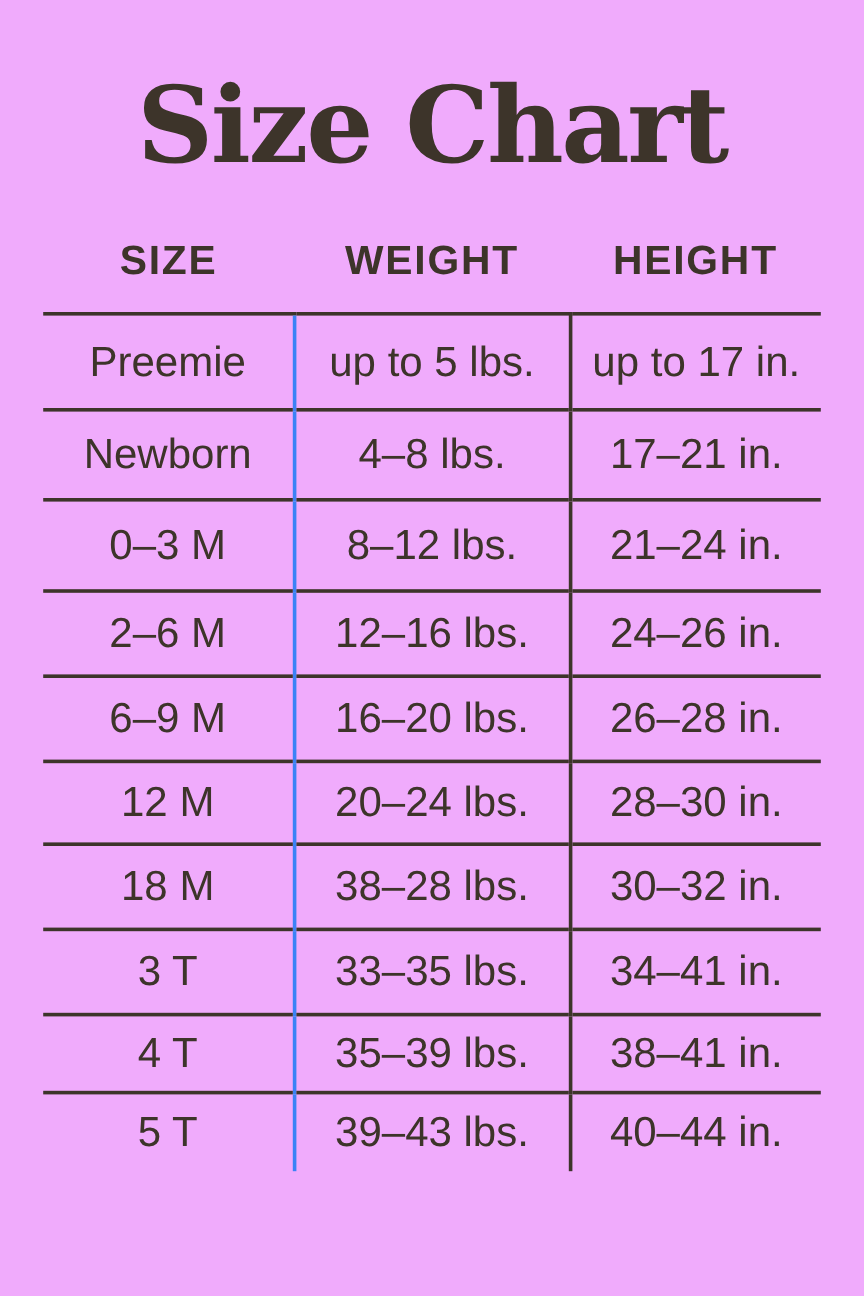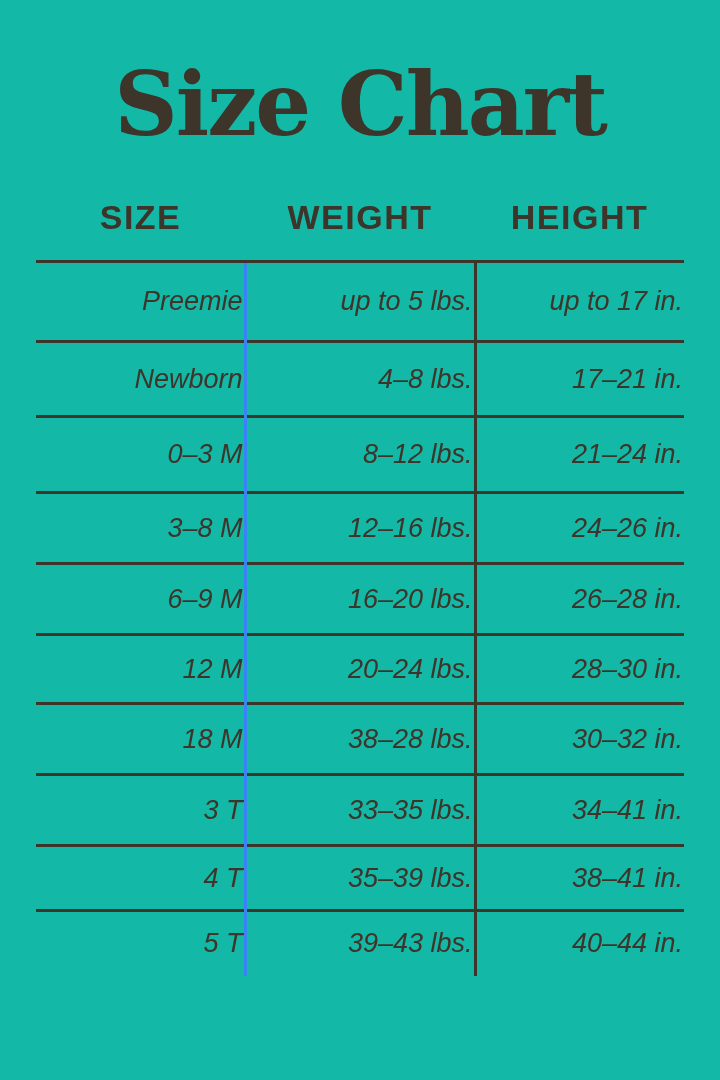--- a/index.html
+++ b/index.html
@@ -10,21 +10,21 @@
     width: 720px;
     height: 1080px;
     background: #f1e9dc;
     color: #3d342a;
     font-family: "Liberation Sans", sans-serif;
     overflow: hidden;
   }
   .page {
     width: 720px;
     height: 1080px;
-    background: #14b8a6;
+    background: #f0abfc;
   }
   .title {
     box-sizing: border-box;
     height: 174px;
     padding-top: 34px;
     margin: 0;
     display: flex;
     align-items: center;
     justify-content: center;
     font-family: "DejaVu Serif", serif;
@@ -46,26 +46,25 @@
     height: 84px;
     vertical-align: middle;
     text-align: center;
     font-size: 34px;
     font-weight: 700;
     letter-spacing: 1.5px;
     color: #3d342a;
     border: none;
   }
   tbody td {
-    text-align: right;
+    text-align: center;
     vertical-align: middle;
-    font-size: 27px;
+    font-size: 35px;
     color: #3d342a;
     border-top: 3px solid #3d342a;
-    font-style: italic;
   }
   tbody td.mid {
     border-left: 3px solid #3b82f6;
     border-right: 3px solid #3d342a;
   }
   tbody tr               { height: 71px; }
   tbody tr:nth-child(1)  { height: 80px; }
   tbody tr:nth-child(2)  { height: 75px; }
   tbody tr:nth-child(3)  { height: 76px; }
   tbody tr:nth-child(6)  { height: 69px; }
@@ -102,21 +101,21 @@
           <td>Newborn</td>
           <td class="mid">4–8 lbs.</td>
           <td>17–21 in.</td>
         </tr>
         <tr>
           <td>0–3 M</td>
           <td class="mid">8–12 lbs.</td>
           <td>21–24 in.</td>
         </tr>
         <tr>
-          <td>3–8 M</td>
+          <td>2–6 M</td>
           <td class="mid">12–16 lbs.</td>
           <td>24–26 in.</td>
         </tr>
         <tr>
           <td>6–9 M</td>
           <td class="mid">16–20 lbs.</td>
           <td>26–28 in.</td>
         </tr>
         <tr>
           <td>12 M</td>

